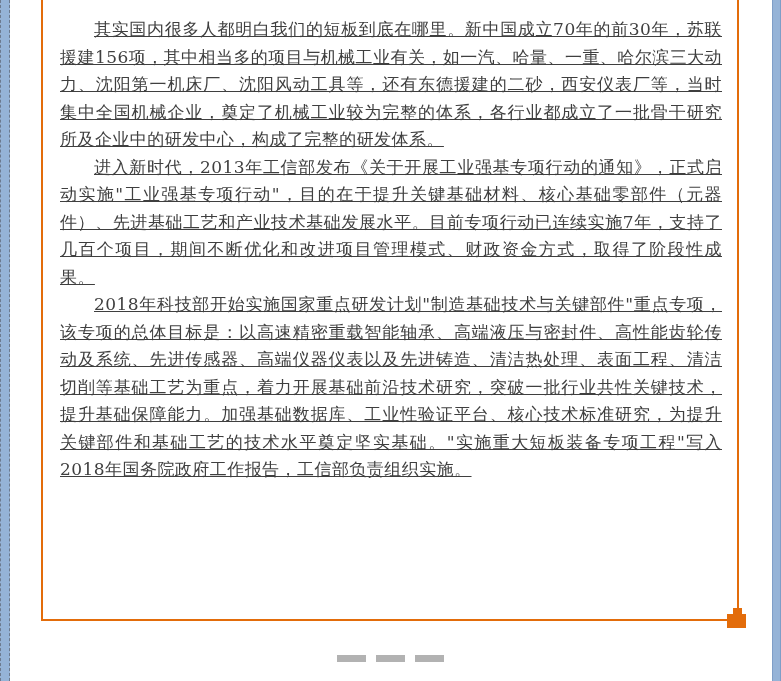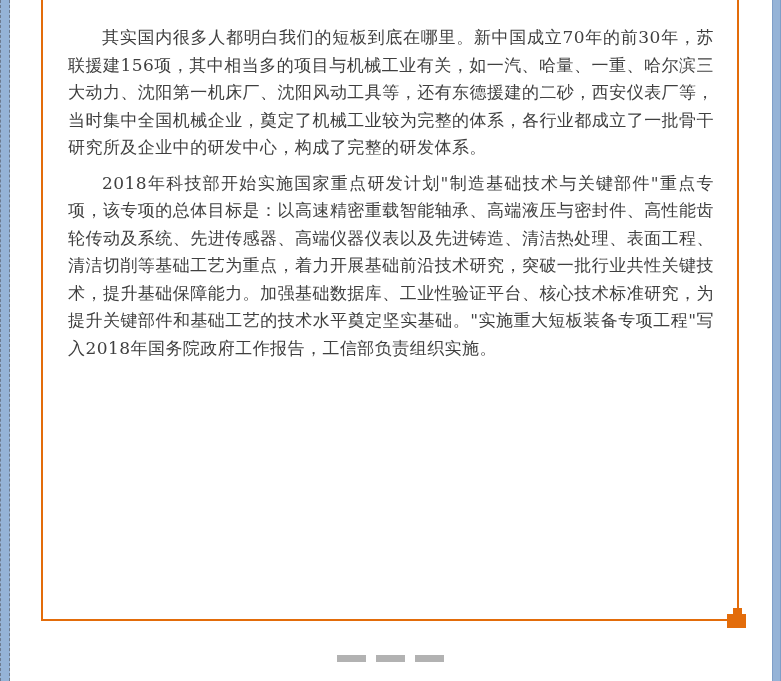--- a/index.html
+++ b/index.html
@@ -52,22 +52,23 @@
 
   .article {
     padding: 22px 15px 0 17px;
     font-size: 17px;
     line-height: 27.5px;
     letter-spacing: 0.45px;
     color: #3f3f3f;
     text-align: justify;
   }
   .article p {
-    margin: 8px;
+    margin: 0;
     text-indent: 2em;
+    text-decoration: underline;
   }
 
   
   .corner-square-main {
     position: absolute;
     left: 727px;
     top: 614px;
     width: 19px;
     height: 14px;
     background: #e36c0a;
@@ -100,20 +101,21 @@
 </style>
 </head>
 <body>
 
 <div class="strip-left"></div>
 <div class="strip-right"></div>
 
 <div class="content-frame">
   <div class="article">
     <p>其实国内很多人都明白我们的短板到底在哪里。新中国成立70年的前30年，苏联援建156项，其中相当多的项目与机械工业有关，如一汽、哈量、一重、哈尔滨三大动力、沈阳第一机床厂、沈阳风动工具等，还有东德援建的二砂，西安仪表厂等，当时集中全国机械企业，奠定了机械工业较为完整的体系，各行业都成立了一批骨干研究所及企业中的研发中心，构成了完整的研发体系。</p>
+    <p>进入新时代，2013年工信部发布《关于开展工业强基专项行动的通知》，正式启动实施"工业强基专项行动"，目的在于提升关键基础材料、核心基础零部件（元器件）、先进基础工艺和产业技术基础发展水平。目前专项行动已连续实施7年，支持了几百个项目，期间不断优化和改进项目管理模式、财政资金方式，取得了阶段性成果。</p>
     <p>2018年科技部开始实施国家重点研发计划"制造基础技术与关键部件"重点专项，该专项的总体目标是：以高速精密重载智能轴承、高端液压与密封件、高性能齿轮传动及系统、先进传感器、高端仪器仪表以及先进铸造、清洁热处理、表面工程、清洁切削等基础工艺为重点，着力开展基础前沿技术研究，突破一批行业共性关键技术，提升基础保障能力。加强基础数据库、工业性验证平台、核心技术标准研究，为提升关键部件和基础工艺的技术水平奠定坚实基础。"实施重大短板装备专项工程"写入2018年国务院政府工作报告，工信部负责组织实施。</p>
   </div>
 </div>
 
 <div class="corner-square-step"></div>
 <div class="corner-square-main"></div>
 
 <div class="pagination">
   <span class="dash"></span>
   <span class="dash"></span>

